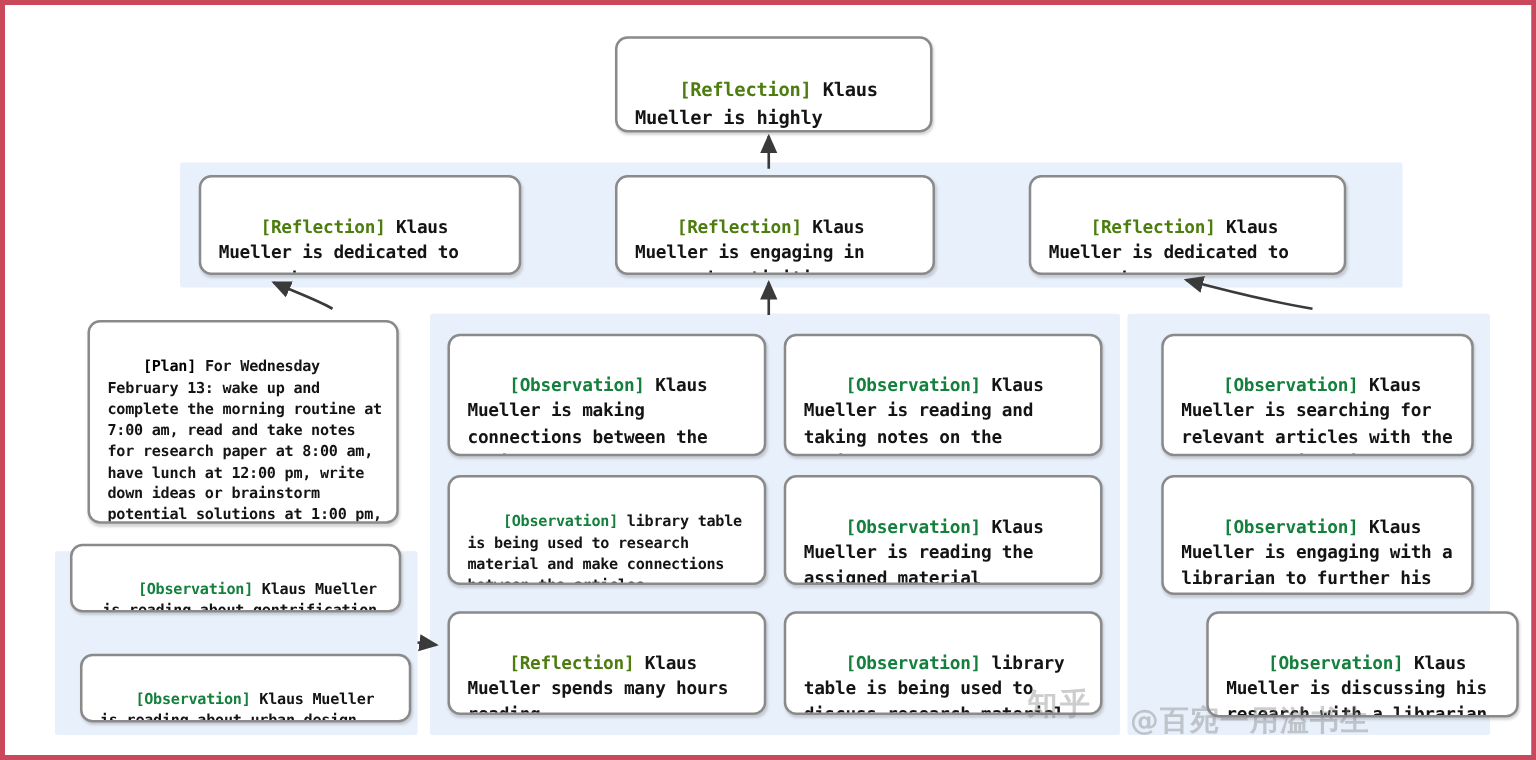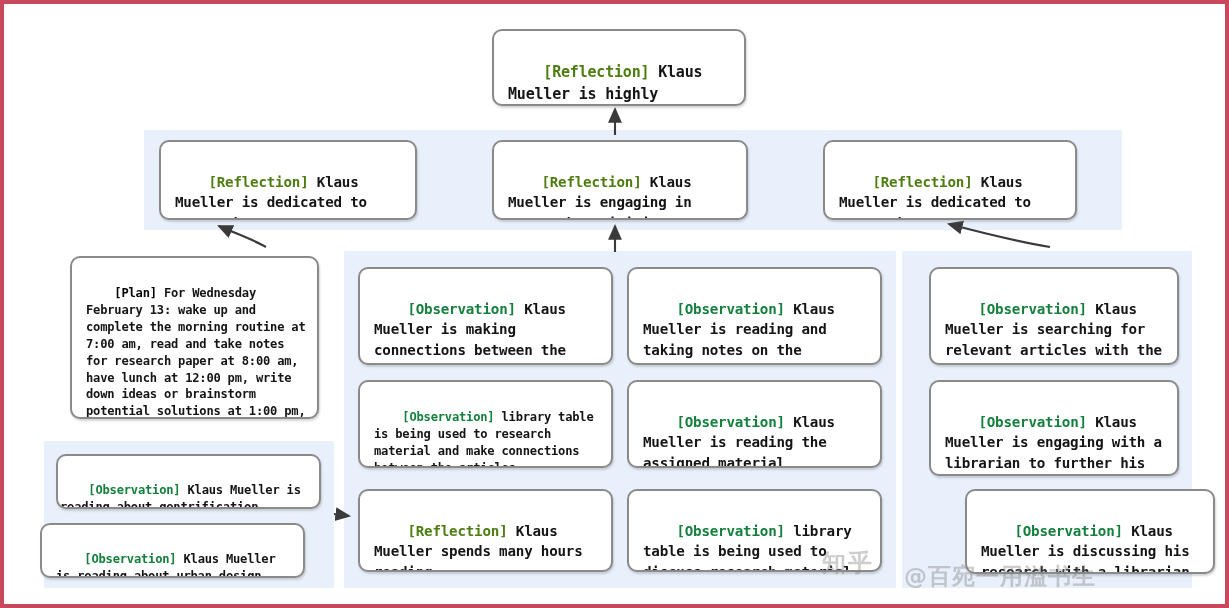--- a/index.html
+++ b/index.html
@@ -117,25 +117,25 @@
   </div>
 
   <div class="node fs14" style="left:819px; top:136px; width:254px; height:80px;">
     <span class="tag tag-reflection">[Reflection]</span><span> Klaus Mueller is dedicated to research</span>
   </div>
 
   <div class="node fs12" style="left:66px; top:252px; width:249px; height:163px; padding:10px 10px 8px 14px;">
     <span class="tag tag-plan">[Plan]</span><span> For Wednesday February 13: wake up and complete the morning routine at 7:00 am, read and take notes for research paper at 8:00 am, have lunch at 12:00 pm, write down ideas or brainstorm potential solutions at 1:00 pm, [...]</span>
   </div>
 
-  <div class="node fs12" style="left:52px; top:450px; width:265px; height:55px; padding:9px 10px 8px 2px;">
+  <div class="node fs12" style="left:52px; top:431px; width:265px; height:55px; padding:9px 10px 8px 24px;">
     <span class="tag tag-observation">[Observation]</span><span> Klaus Mueller is reading about gentrification</span>
   </div>
 
-  <div class="node fs12" style="left:36px; top:519px; width:265px; height:55px; padding:9px 10px 8px 14px;">
+  <div class="node fs12" style="left:60px; top:519px; width:265px; height:55px; padding:9px 10px 8px 14px;">
     <span class="tag tag-observation">[Observation]</span><span> Klaus Mueller is reading about urban design</span>
   </div>
 
   <div class="node fs14" style="left:354px; top:263px; width:255px; height:98px;">
     <span class="tag tag-observation">[Observation]</span><span> Klaus Mueller is making connections between the articles</span>
   </div>
 
   <div class="node fs12" style="left:354px; top:376px; width:255px; height:88px; padding:10px 10px 8px 14px;">
     <span class="tag tag-observation">[Observation]</span><span> library table is being used to research material and make connections between the articles</span>
   </div>

